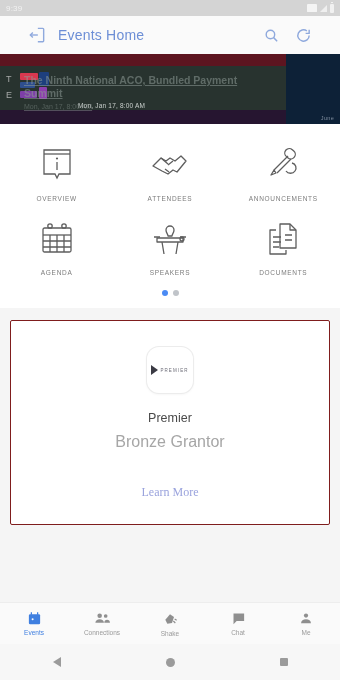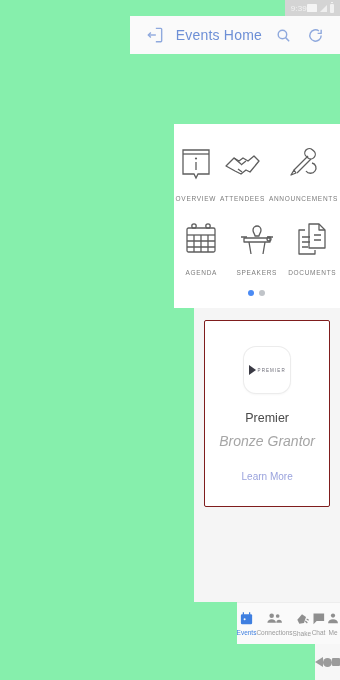--- a/index.html
+++ b/index.html
@@ -1,21 +1,21 @@
 <!DOCTYPE html>
 <html><head>
 <meta charset="utf-8">
 <style>
   * { margin:0; padding:0; box-sizing:border-box; }
   html,body {
     width:340px; height:680px; overflow:hidden;
     font-family:"Liberation Sans", sans-serif;
     background:#ffffff;
   }
-  #phone { width:340px; height:680px; position:relative; display:flex; flex-direction:column; background:#86efac;align-items:flex-end; }
+  #phone { width:340px; height:680px; position:relative; display:flex; flex-direction:column; background:#0f766e; }
 
   
   .statusbar {
     height:16px; background:#d4d4d4; flex:0 0 16px;
     display:flex; align-items:center; justify-content:space-between;
     padding:0 6px;
   }
   .status-time { font-size:8px; color:#f2f2f2; letter-spacing:.2px; }
   .status-icons { display:flex; align-items:center; gap:3px; }
   .ic-wifi {
@@ -25,21 +25,21 @@
   }
   .ic-signal {
     width:0;height:0;border-left:7px solid transparent;border-bottom:7px solid #efefef;
   }
   .ic-batt { width:4px; height:9px; background:#f1f1f1; border-radius:1px; position:relative; }
   .ic-batt:before { content:""; position:absolute; top:-2px; left:1px; width:2px; height:1.5px; background:#f1f1f1; }
 
   
   .appbar {
     flex:0 0 38px; background:#fafafa; display:flex; align-items:center;
-    padding:0 14px; gap:10px;
+    padding:0 26px; gap:10px;
   }
   .appbar-title { font-size:14px; color:#6d8fd6; flex:1; letter-spacing:.2px; }
   .icon-btn { width:22px; height:22px; display:flex; align-items:center; justify-content:center; cursor:pointer; }
   .icon-btn svg { display:block; }
 
   
   .banner {
     flex:0 0 70px; position:relative; overflow:hidden; background:#0d2137; cursor:pointer;
   }
   .bn-red   { position:absolute; left:0; top:0; width:84%; height:12px; background:#5d1520; }
@@ -96,22 +96,22 @@
   }
   .sp-logo {
     width:46px; height:46px; border-radius:12px; background:#fff;
     box-shadow:0 0 0 1px #ececec, 0 1px 3px rgba(0,0,0,.07);
     display:flex; align-items:center; justify-content:center; gap:2px;
     margin-bottom:18px;
   }
   .sp-tri { width:0;height:0;border-left:7px solid #3a3a44;border-top:5px solid transparent;border-bottom:5px solid transparent; }
   .sp-word { font-size:4.5px; color:#6d6d78; letter-spacing:1.1px; }
   .sp-name { font-size:12.5px; color:#4a4a4a; margin-bottom:8px; }
-  .sp-sub  { font-size:14px; color:#a6a6a6; margin-bottom:22px;font-style:italic; }
-  .sp-link { font-size:10px; color:#9aa3dd; cursor:pointer; }
+  .sp-sub  { font-size:16px; color:#a6a6a6; margin-bottom:34px; }
+  .sp-link { font-size:12px; color:#9aa3dd; cursor:pointer;font-family:Liberation Serif, serif; }
 
   
   .bottomnav {
     flex:0 0 42px; background:#fafafa; border-top:1px solid #ededed;
     display:flex; align-items:center;
   }
   .nav-item {
     flex:1; display:flex; flex-direction:column; align-items:center; gap:3px; cursor:pointer;
   }
   .nav-item .nlabel { font-size:6.5px; color:#9a9a9a; }

